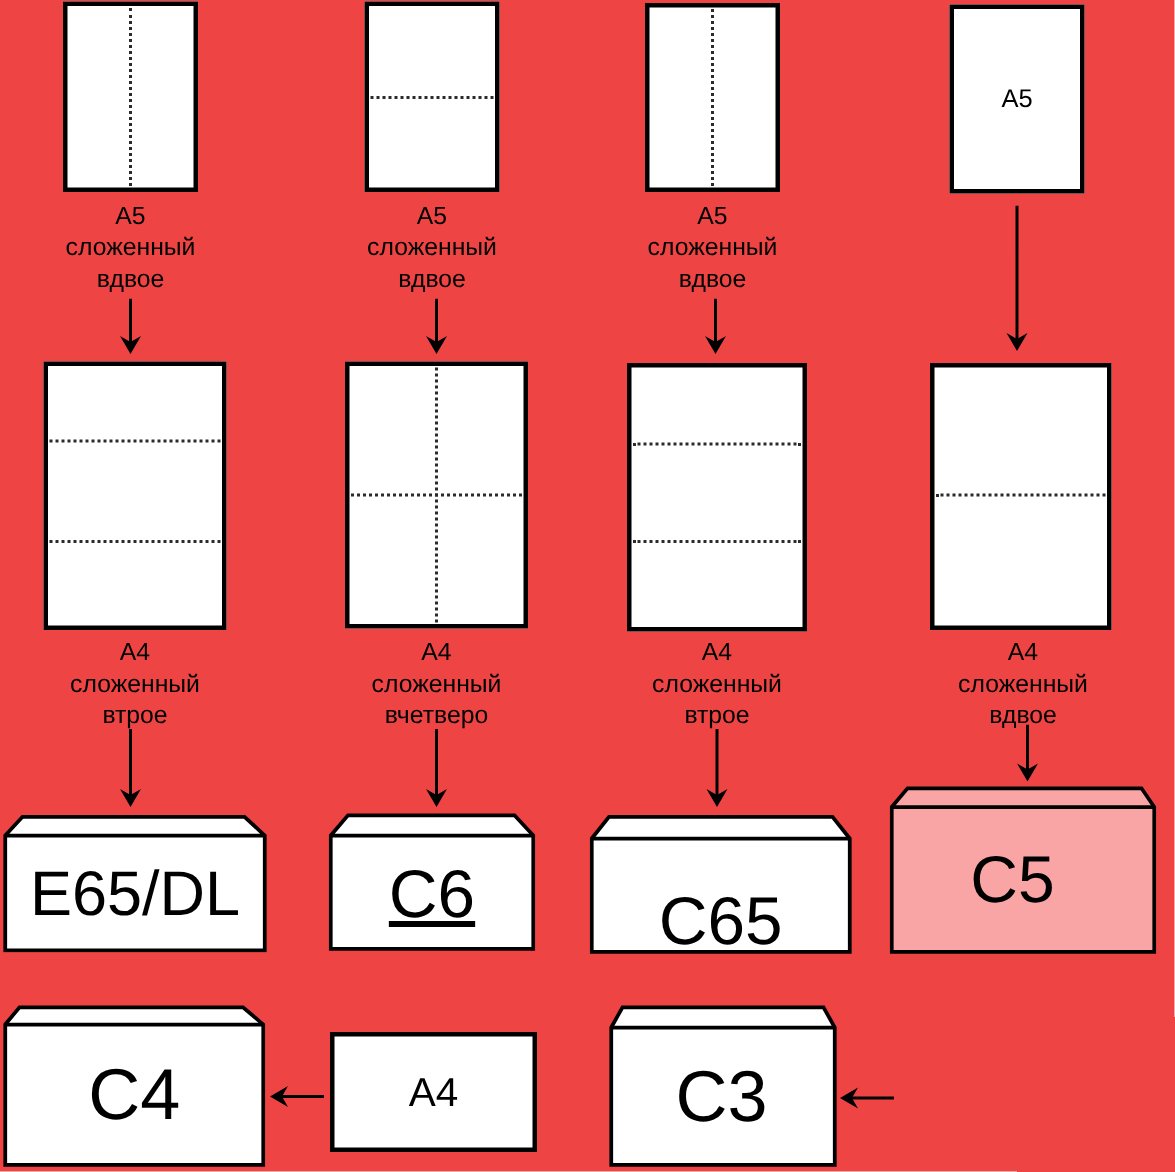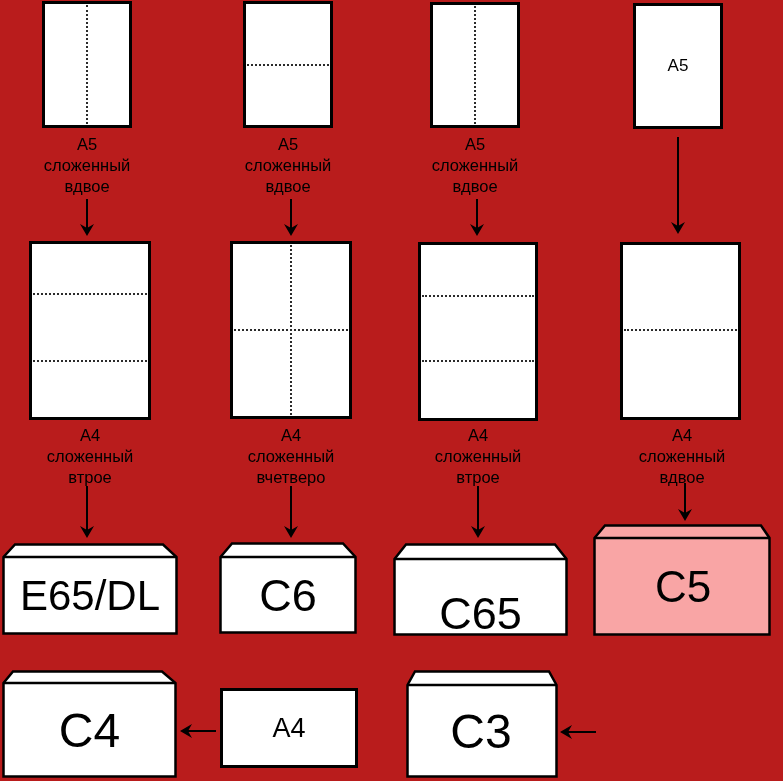--- a/index.html
+++ b/index.html
@@ -1,20 +1,20 @@
 <!DOCTYPE html>
 <html><head>
 <meta charset="utf-8">
 <style>
   html, body { margin: 0; padding: 0; background: #fff; }
   .diagram {
     position: relative;
     width: 783px;
     height: 781px;
-    background: #b91c1c;
+    background: #ef4444;
     font-family: "Liberation Sans", sans-serif;
     color: #000;
     overflow: hidden;
   }
   .paper {
     position: absolute;
     background: #fff;
     border: 3px solid #000;
     box-sizing: border-box;
   }
@@ -175,32 +175,32 @@
       <line x1="1.5" y1="14" x2="174.5" y2="14" stroke="#000" stroke-width="2.5"></line>
     </svg>
     <div class="env-label" style="top:14px; height:78px; font-size:42px;">E65/DL</div>
   </div>
 
   <div class="env" style="left:219px; top:542px; width:138px; height:92px;">
     <svg width="138" height="92" viewBox="0 0 138 92">
       <path d="M1.5 15 L13 1.5 L124 1.5 L136.5 15 L136.5 90.5 L1.5 90.5 Z" fill="#ffffff" stroke="#000" stroke-width="2.5"></path>
       <line x1="1.5" y1="15" x2="136.5" y2="15" stroke="#000" stroke-width="2.5"></line>
     </svg>
-    <div class="env-label" style="top:15px; height:77px; font-size:45px;">C6</div>
+    <div class="env-label" style="top:15px; height:77px; font-size:45px;text-decoration:underline;">C6</div>
   </div>
 
   <div class="env" style="left:393px; top:543px; width:175px; height:93px;">
     <svg width="175" height="93" viewBox="0 0 175 93">
       <path d="M1.5 16 L13 1.5 L162 1.5 L173.5 16 L173.5 91.5 L1.5 91.5 Z" fill="#ffffff" stroke="#000" stroke-width="2.5"></path>
       <line x1="1.5" y1="16" x2="173.5" y2="16" stroke="#000" stroke-width="2.5"></line>
     </svg>
     <div class="env-label" style="top:16px; height:77px; font-size:45px;margin-top:16px;">C65</div>
   </div>
 
-  <div class="env" style="left:593px; top:524px; width:164px; height:112px;padding-left:16px;">
+  <div class="env" style="left:593px; top:524px; width:164px; height:112px;">
     <svg width="178" height="112" viewBox="0 0 178 112">
       <path d="M1.5 14 L12 1.5 L168 1.5 L176.5 14 L176.5 110.5 L1.5 110.5 Z" stroke="#000" stroke-width="2.5" fill="#f9a5a5"></path>
       <line x1="1.5" y1="14" x2="176.5" y2="14" stroke="#000" stroke-width="2.5"></line>
     </svg>
     <div class="env-label" style="top:14px; height:98px; font-size:44px;">C5</div>
   </div>
 
   <div class="env" style="left:2px; top:670px; width:175px; height:124px;">
     <svg width="175" height="108" viewBox="0 0 175 108">
       <path d="M1.5 13 L11 1.5 L160 1.5 L173.5 13 L173.5 106.5 L1.5 106.5 Z" fill="#ffffff" stroke="#000" stroke-width="2.5"></path>

